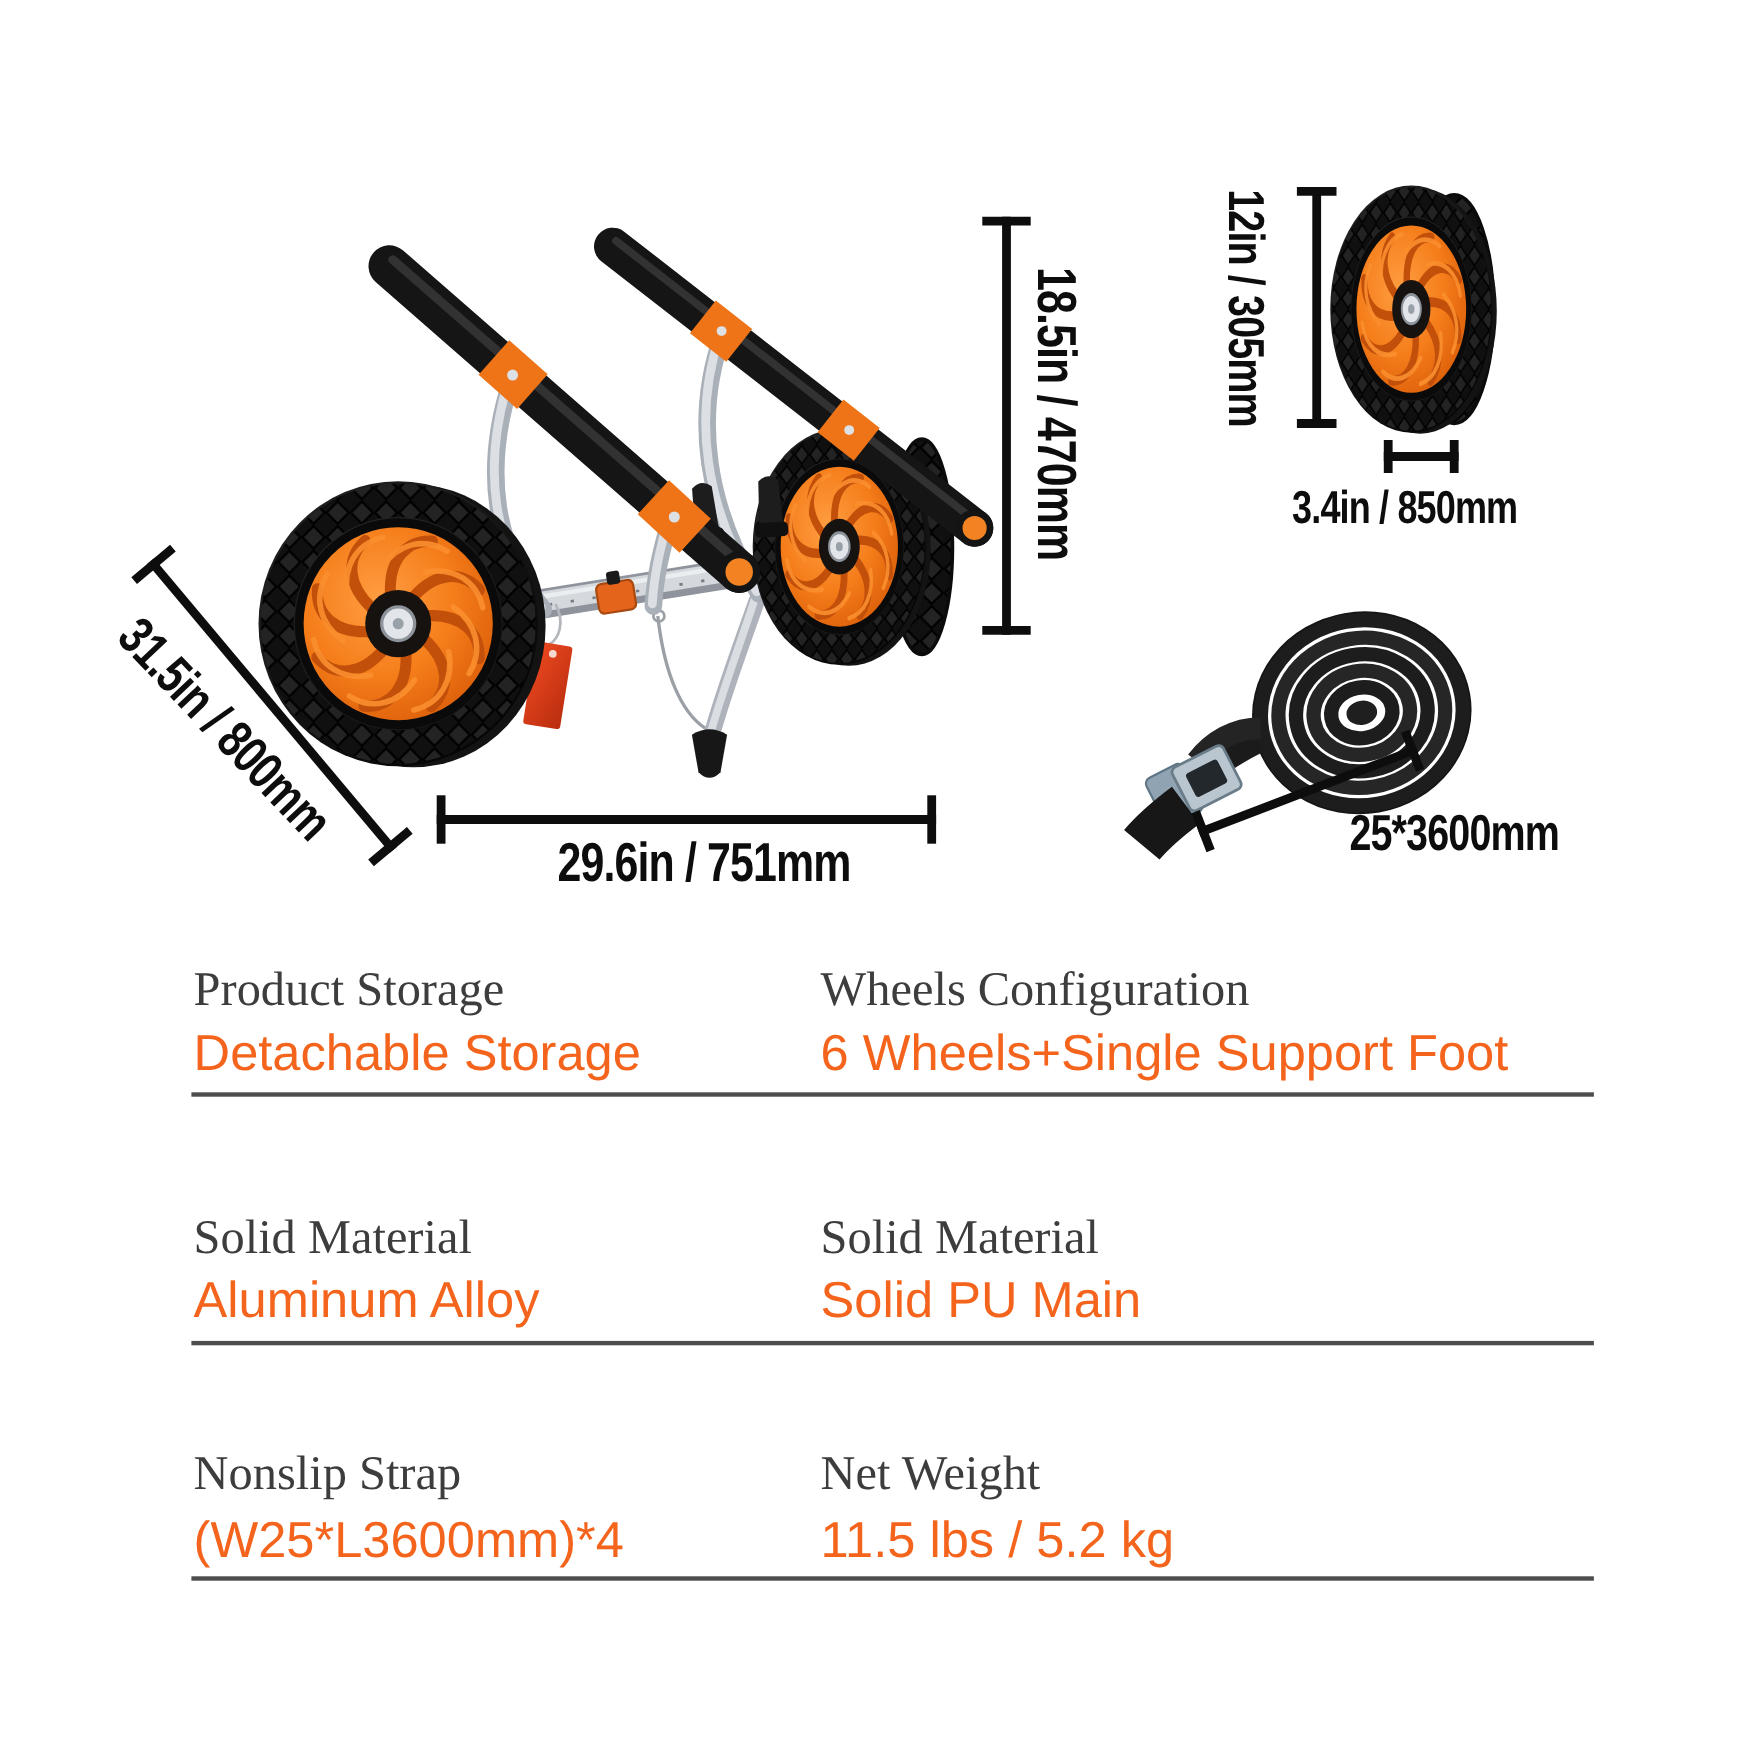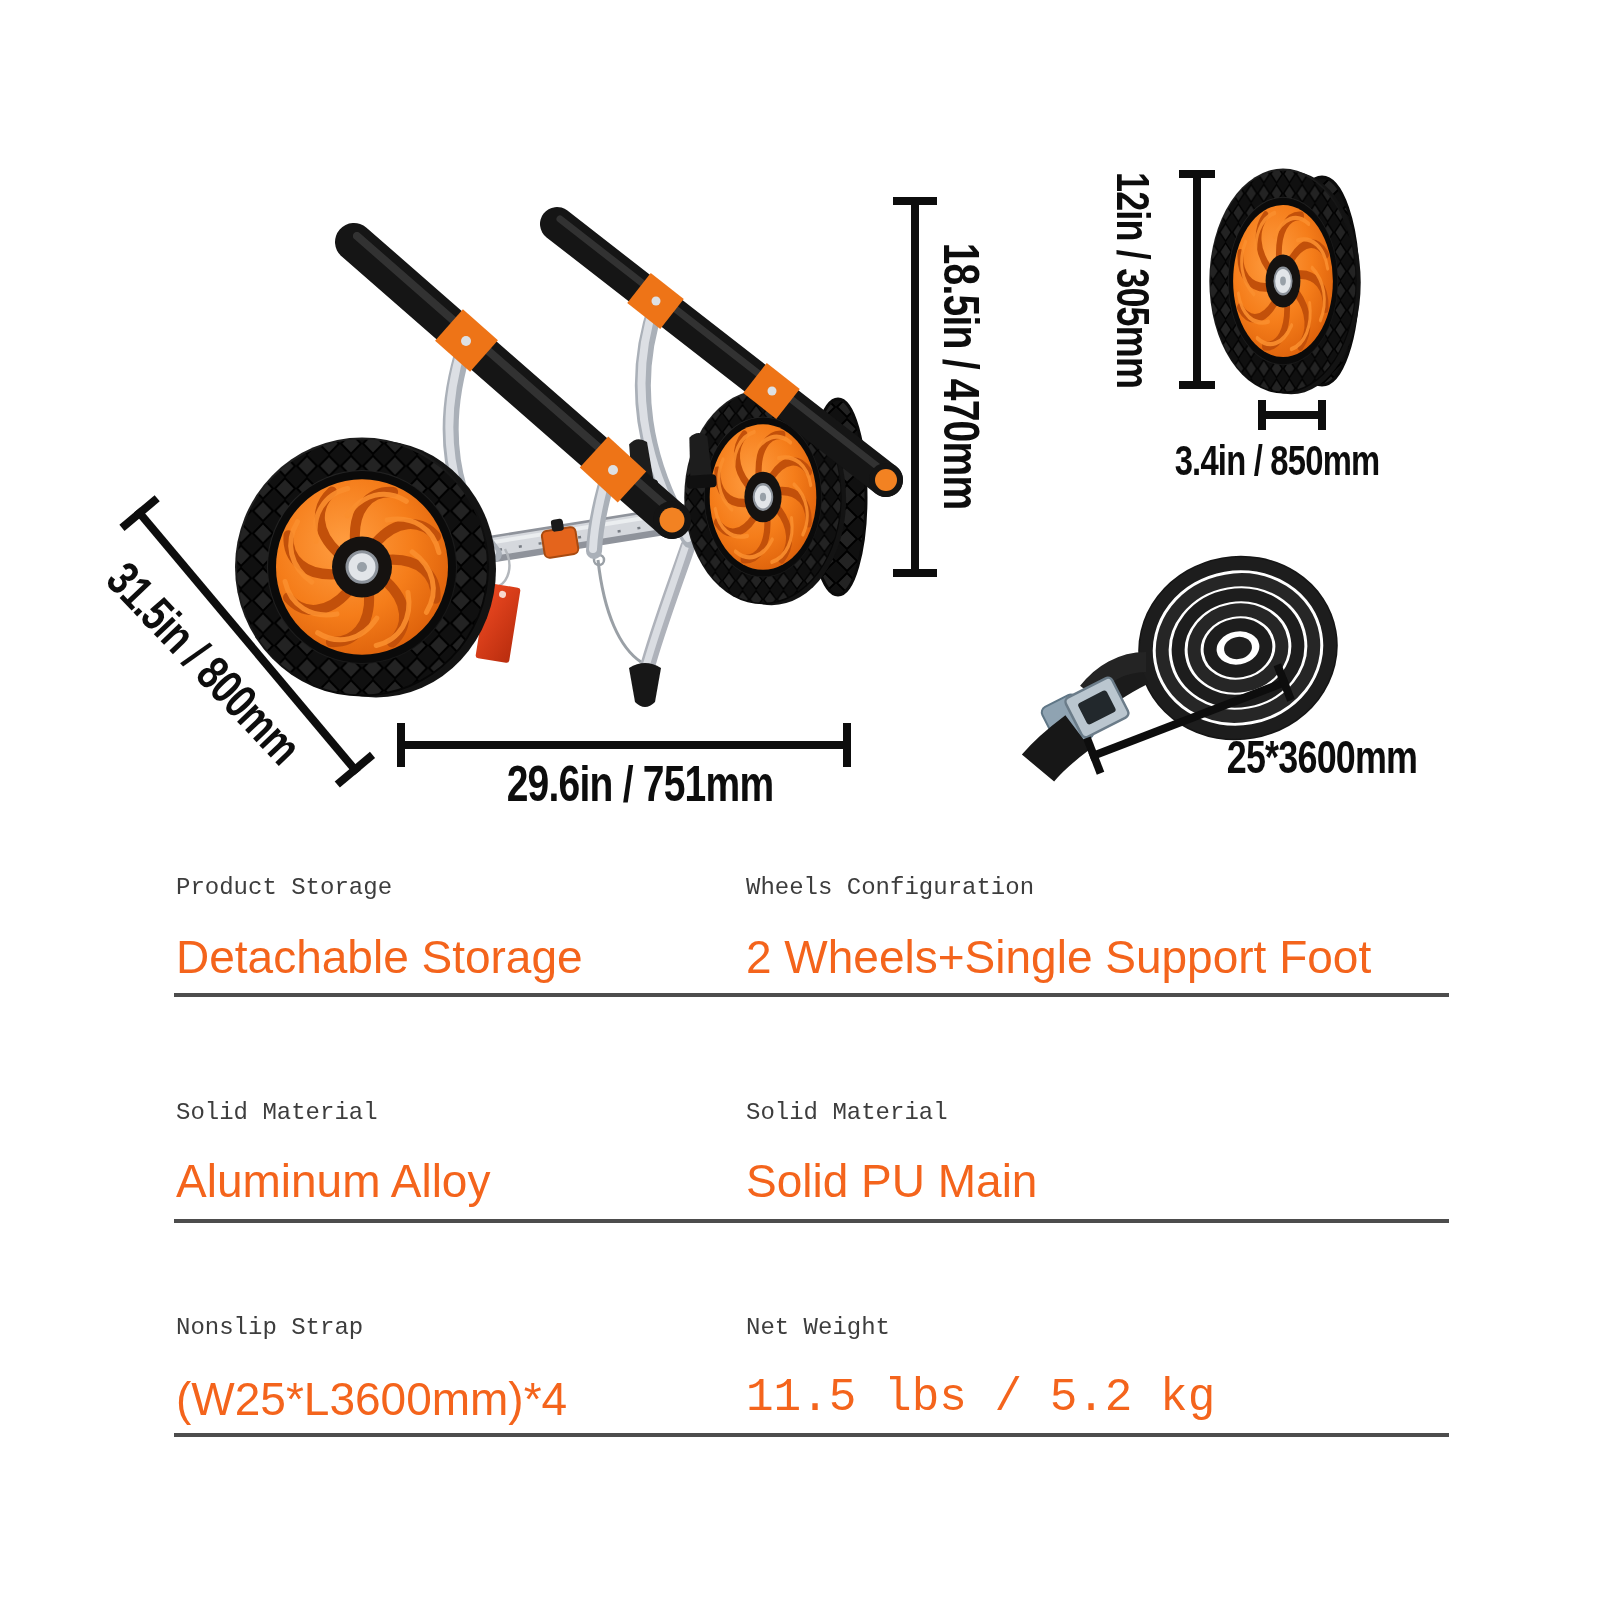--- a/index.html
+++ b/index.html
@@ -6,22 +6,22 @@
   .canvas{
     position:relative;width:1600px;height:1600px;background:#ffffff;
     overflow:hidden;font-family:"Liberation Sans",sans-serif;
   }
   .art{position:absolute;left:0;top:0;width:1600px;height:1600px;}
   .dim{
     position:absolute;white-space:nowrap;color:#0d0d0d;
     font-family:"Liberation Sans",sans-serif;font-weight:700;letter-spacing:-1px;
   }
   .spec-label{
-    position:absolute;font-size:24px;color:#3d3d3d;white-space:nowrap;
-    font-family:Liberation Mono, monospace;font-weight:400;
+    position:absolute;font-size:44px;color:#3d3d3d;white-space:nowrap;
+    font-family:Liberation Serif, serif;font-weight:400;
   }
   .spec-value{
     position:absolute;font-size:46px;color:#f4641c;white-space:nowrap;
     font-family:"Liberation Sans",sans-serif;font-weight:400;
   }
   .divider{position:absolute;left:174px;width:1275px;height:4px;background:#4d4d4d;}
 </style>
 </head>
 <body>
 
@@ -242,33 +242,33 @@
   <div class="dim" style="left:1277px;top:461px;font-size:42px;transform:translate(-50%,-50%) scaleX(0.78);">3.4in / 850mm</div>
 
   <div class="dim" style="left:1322px;top:757px;font-size:46px;transform:translate(-50%,-50%) scaleX(0.78);">25*3600mm</div>
 
   <div>
 
     <div class="spec-label" style="left:176px;top:874px;">Product Storage</div>
     <div class="spec-value" style="left:176px;top:930px;">Detachable Storage</div>
 
     <div class="spec-label" style="left:746px;top:874px;">Wheels Configuration</div>
-    <div class="spec-value" style="left:746px;top:930px;">2 Wheels+Single Support Foot</div>
+    <div class="spec-value" style="left:746px;top:930px;">6 Wheels+Single Support Foot</div>
 
     <div class="divider" style="top:993px;"></div>
 
     <div class="spec-label" style="left:176px;top:1099px;">Solid Material</div>
     <div class="spec-value" style="left:176px;top:1154px;">Aluminum Alloy</div>
 
     <div class="spec-label" style="left:746px;top:1099px;">Solid Material</div>
     <div class="spec-value" style="left:746px;top:1154px;">Solid PU Main</div>
 
     <div class="divider" style="top:1219px;"></div>
 
     <div class="spec-label" style="left:176px;top:1314px;">Nonslip Strap</div>
     <div class="spec-value" style="left:176px;top:1372px;">(W25*L3600mm)*4</div>
 
     <div class="spec-label" style="left:746px;top:1314px;">Net Weight</div>
-    <div class="spec-value" style="left:746px;top:1372px;font-family:Liberation Mono, monospace;">11.5 lbs / 5.2 kg</div>
+    <div class="spec-value" style="left:746px;top:1372px;">11.5 lbs / 5.2 kg</div>
 
     <div class="divider" style="top:1433px;"></div>
   </div>
 </div>
 
 </body></html>

